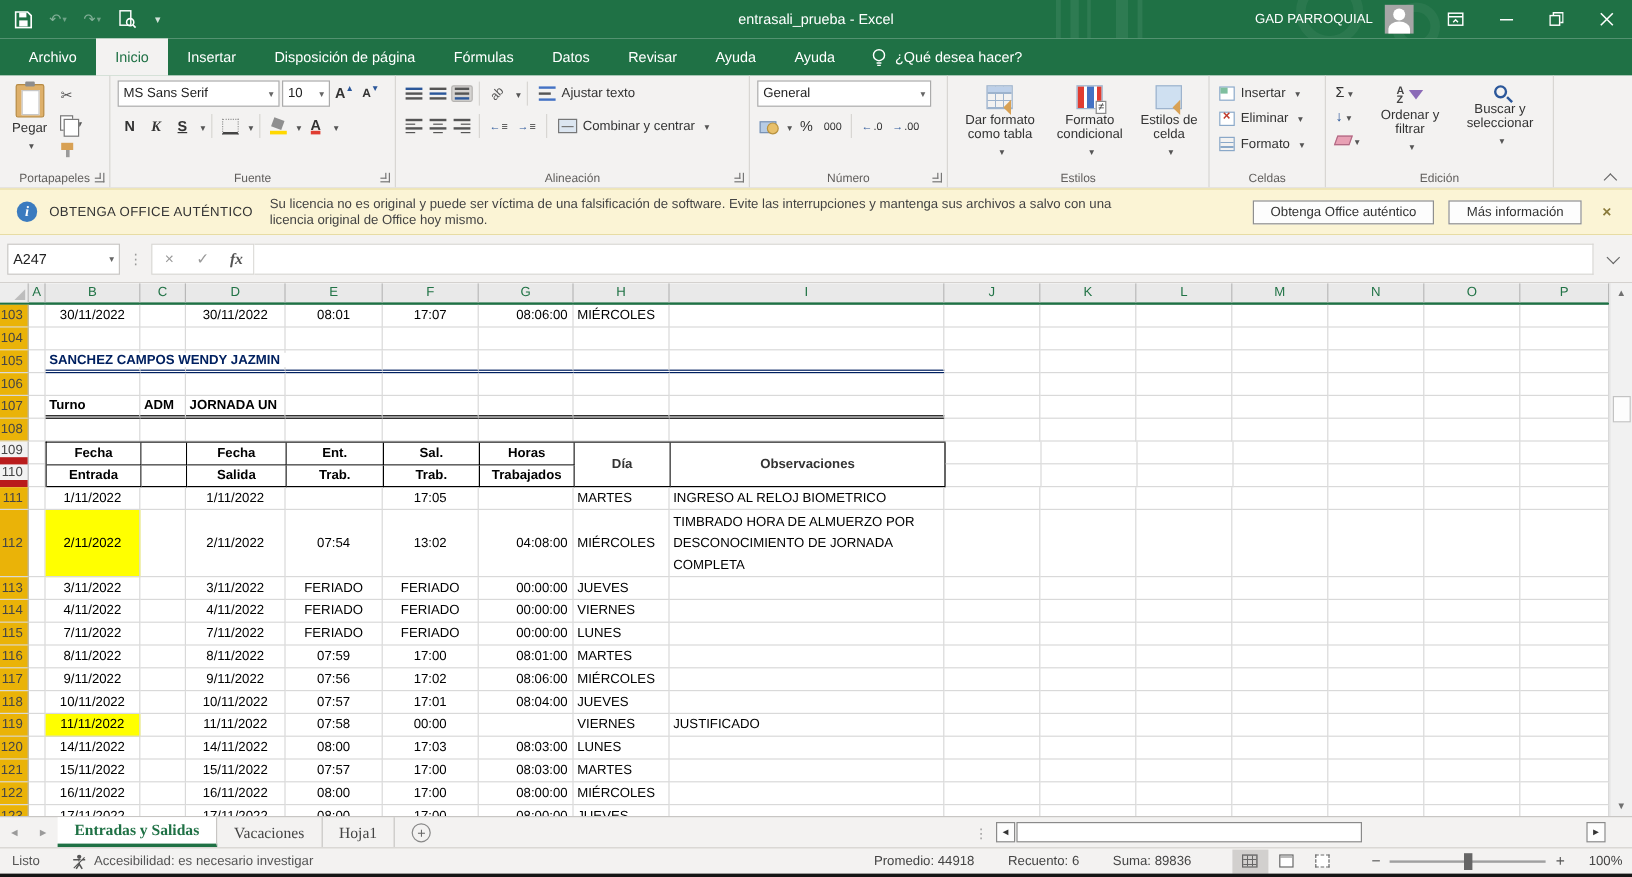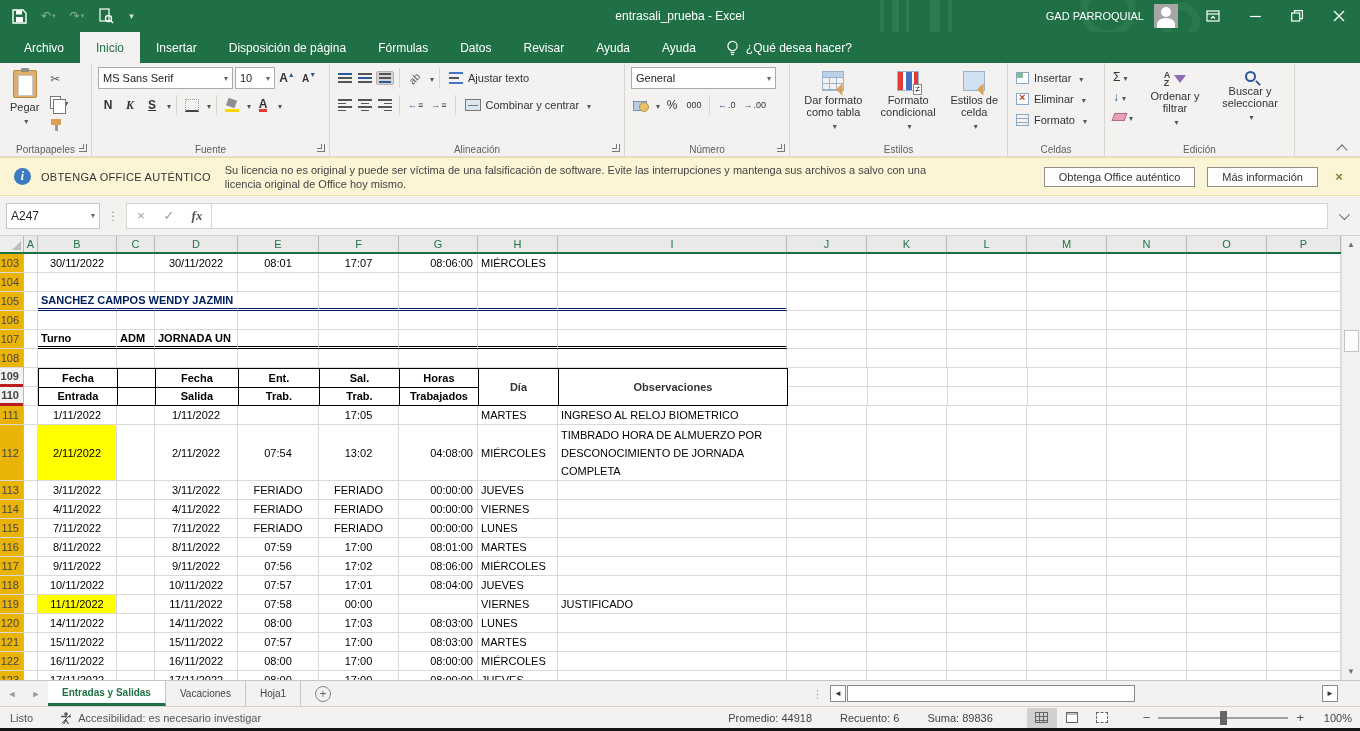--- a/index.html
+++ b/index.html
@@ -141,21 +141,21 @@
   .gcolhdrs{display:flex;height:18px;background:#e9e9e9;border-bottom:2px solid #1e7145;}
   .gcorner{width:24px;height:100%;border-right:1px solid #b8b8b8;position:relative;background:#ededed;}
   .gcorner::after{content:"";position:absolute;right:2px;bottom:2px;width:0;height:0;border-bottom:9px solid #bdbdbd;border-left:9px solid transparent;}
   .gcolh{height:100%;border-right:1px solid #b8b8b8;display:flex;align-items:center;justify-content:center;
          font-size:11px;color:#217346;}
   .gbody{position:relative;}
   .grow{display:flex;}
   .rowhdr{width:24px;background:#eab308;border-right:1px solid #b8b8b8;border-bottom:1px solid #d9d9d9;
           display:flex;align-items:center;justify-content:flex-end;padding-right:4px;font-size:11px;color:#454545;}
   .rowhdr2{width:24px;background:#f2f2f2;border-right:1px solid #b8b8b8;display:flex;flex-direction:column;}
-  .rowhdr2 div{flex:1;display:flex;align-items:center;justify-content:flex-end;padding-right:4px;font-size:11px;color:#454545;border-bottom:3px solid #b91c1c;font-weight:bold;}
+  .rowhdr2 div{flex:1;display:flex;align-items:center;justify-content:flex-end;padding-right:4px;font-size:11px;color:#454545;border-bottom:6px solid #b91c1c;}
   .gc{border-right:1px solid #d9d9d9;border-bottom:1px solid #d9d9d9;display:flex;align-items:center;justify-content:center;
       font-size:11px;color:#000;overflow:hidden;white-space:nowrap;}
   .gc.l{justify-content:flex-start;padding-left:3px;}
   .gc.r{justify-content:flex-end;padding-right:4px;}
   .gc.bold{font-weight:bold;}
   .gc.navy{color:#002060;}
   .gc.yellow{background:#ffff00;}
   .gc.u-navy{border-bottom:3px double #002060;}
   .gc.u-black{border-bottom:3px double #000;}
   .gc.spill{overflow:visible;position:relative;z-index:2;}
@@ -173,21 +173,21 @@
   
   .vscroll{position:absolute;left:1341px;top:236px;width:19px;height:444px;background:#f1f1f1;border-left:1px solid #e0e0e0;}
   .vs-btn{height:17px;display:flex;align-items:center;justify-content:center;font-size:8px;color:#707070;}
   .vs-thumb{position:absolute;left:2px;top:94px;width:15px;height:22px;background:#fdfdfd;border:1px solid #c3c3c3;}
   .vs-down{position:absolute;bottom:0;left:0;right:0;}
 
   
   .tabsbar{position:absolute;left:0;top:680px;width:1360px;height:26px;background:#f3f2f1;border-top:1px solid #c8c6c4;display:flex;align-items:stretch;}
   .tnav{width:24px;display:flex;align-items:center;justify-content:center;color:#9a9a9a;font-size:9px;}
   .stabs{display:flex;align-items:stretch;}
-  .stab{display:flex;align-items:center;padding:0 14px;font-size:10px;color:#444;border-right:1px solid #c8c6c4;white-space:nowrap;}
+  .stab{display:flex;align-items:center;padding:0 14px;font-size:13px;color:#444;border-right:1px solid #c8c6c4;white-space:nowrap;font-family:Liberation Serif, serif;}
   .stab.active{background:#fff;color:#1f7145;font-weight:bold;border-bottom:3px solid #1f7145;border-right:1px solid #c8c6c4;}
   .addsheet{width:16px;height:16px;border:1px solid #888;border-radius:50%;color:#666;display:flex;align-items:center;justify-content:center;
             font-size:12px;margin:auto 0 auto 14px;line-height:12px;}
   .tdots{position:absolute;left:812px;top:0;height:26px;display:flex;align-items:center;color:#999;font-size:11px;}
   .hs-left,.hs-right{position:absolute;top:4px;width:16px;height:17px;border:1px solid #8a8a8a;background:#fdfdfd;
             display:flex;align-items:center;justify-content:center;font-size:8px;color:#333;}
   .hs-left{left:830px;} .hs-right{left:1322px;}
   .hs-thumb{position:absolute;left:847px;top:4px;width:288px;height:17px;background:#fff;border:1px solid #8a8a8a;}
 
   

